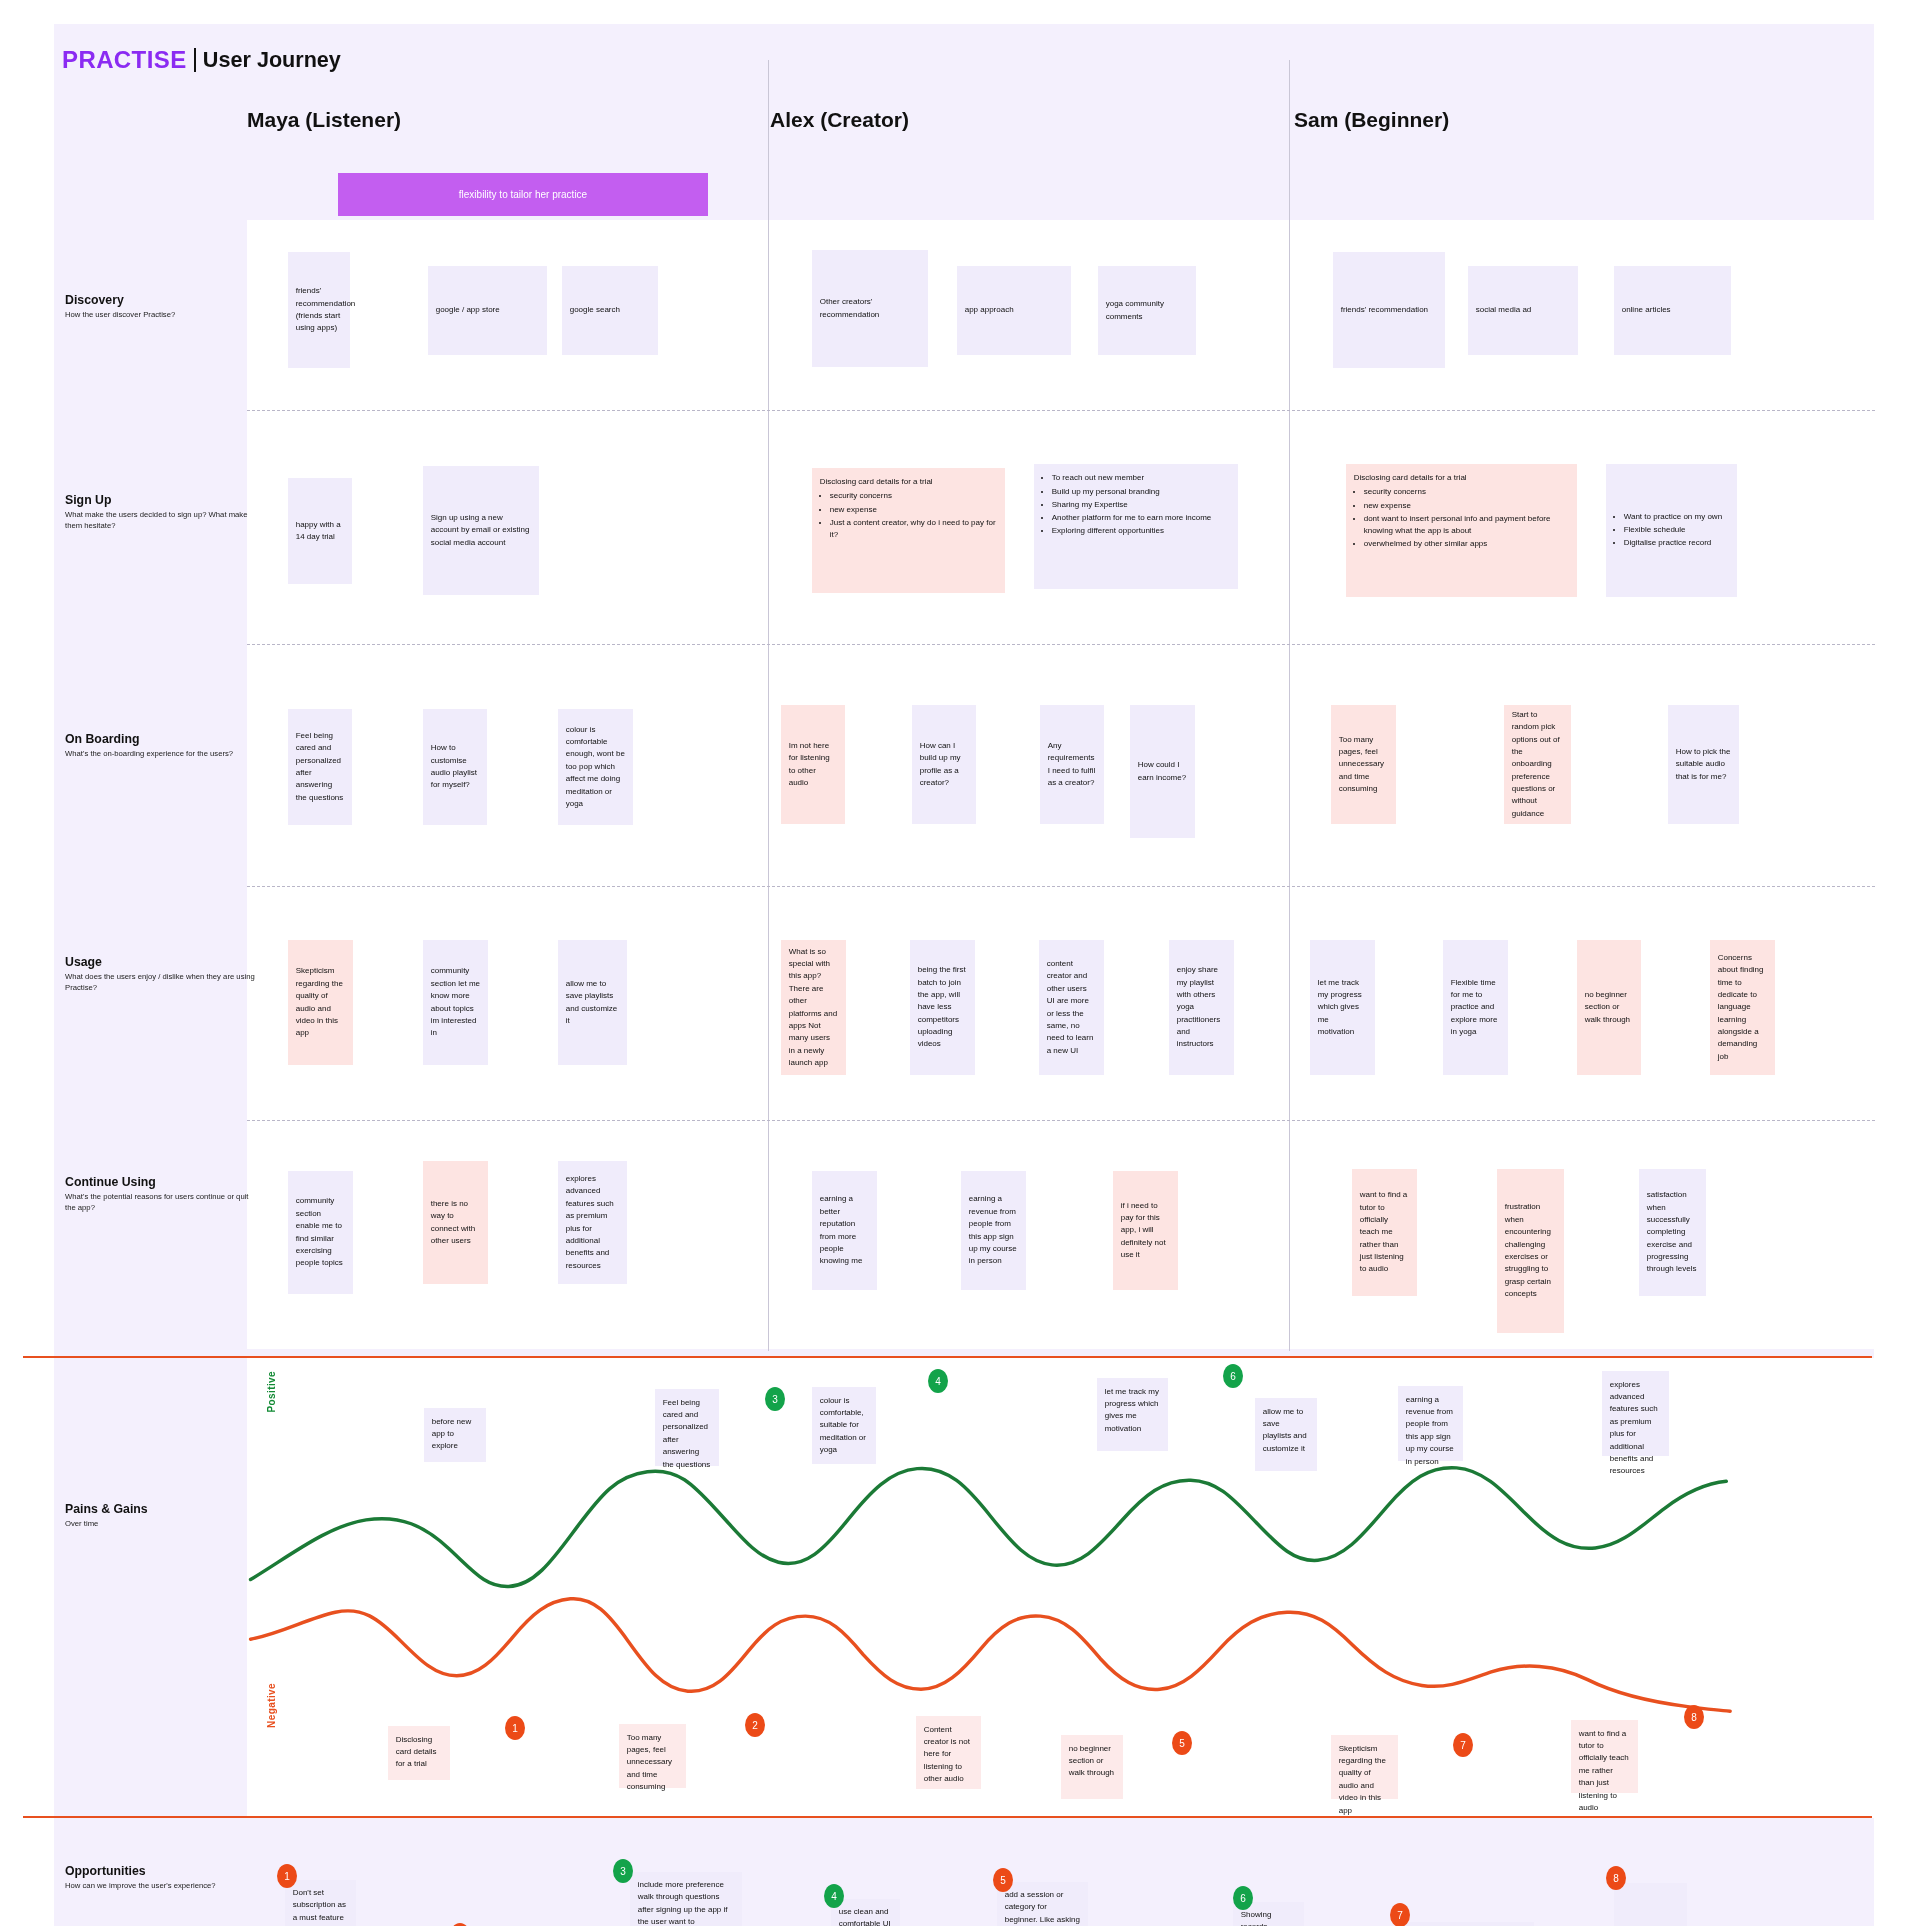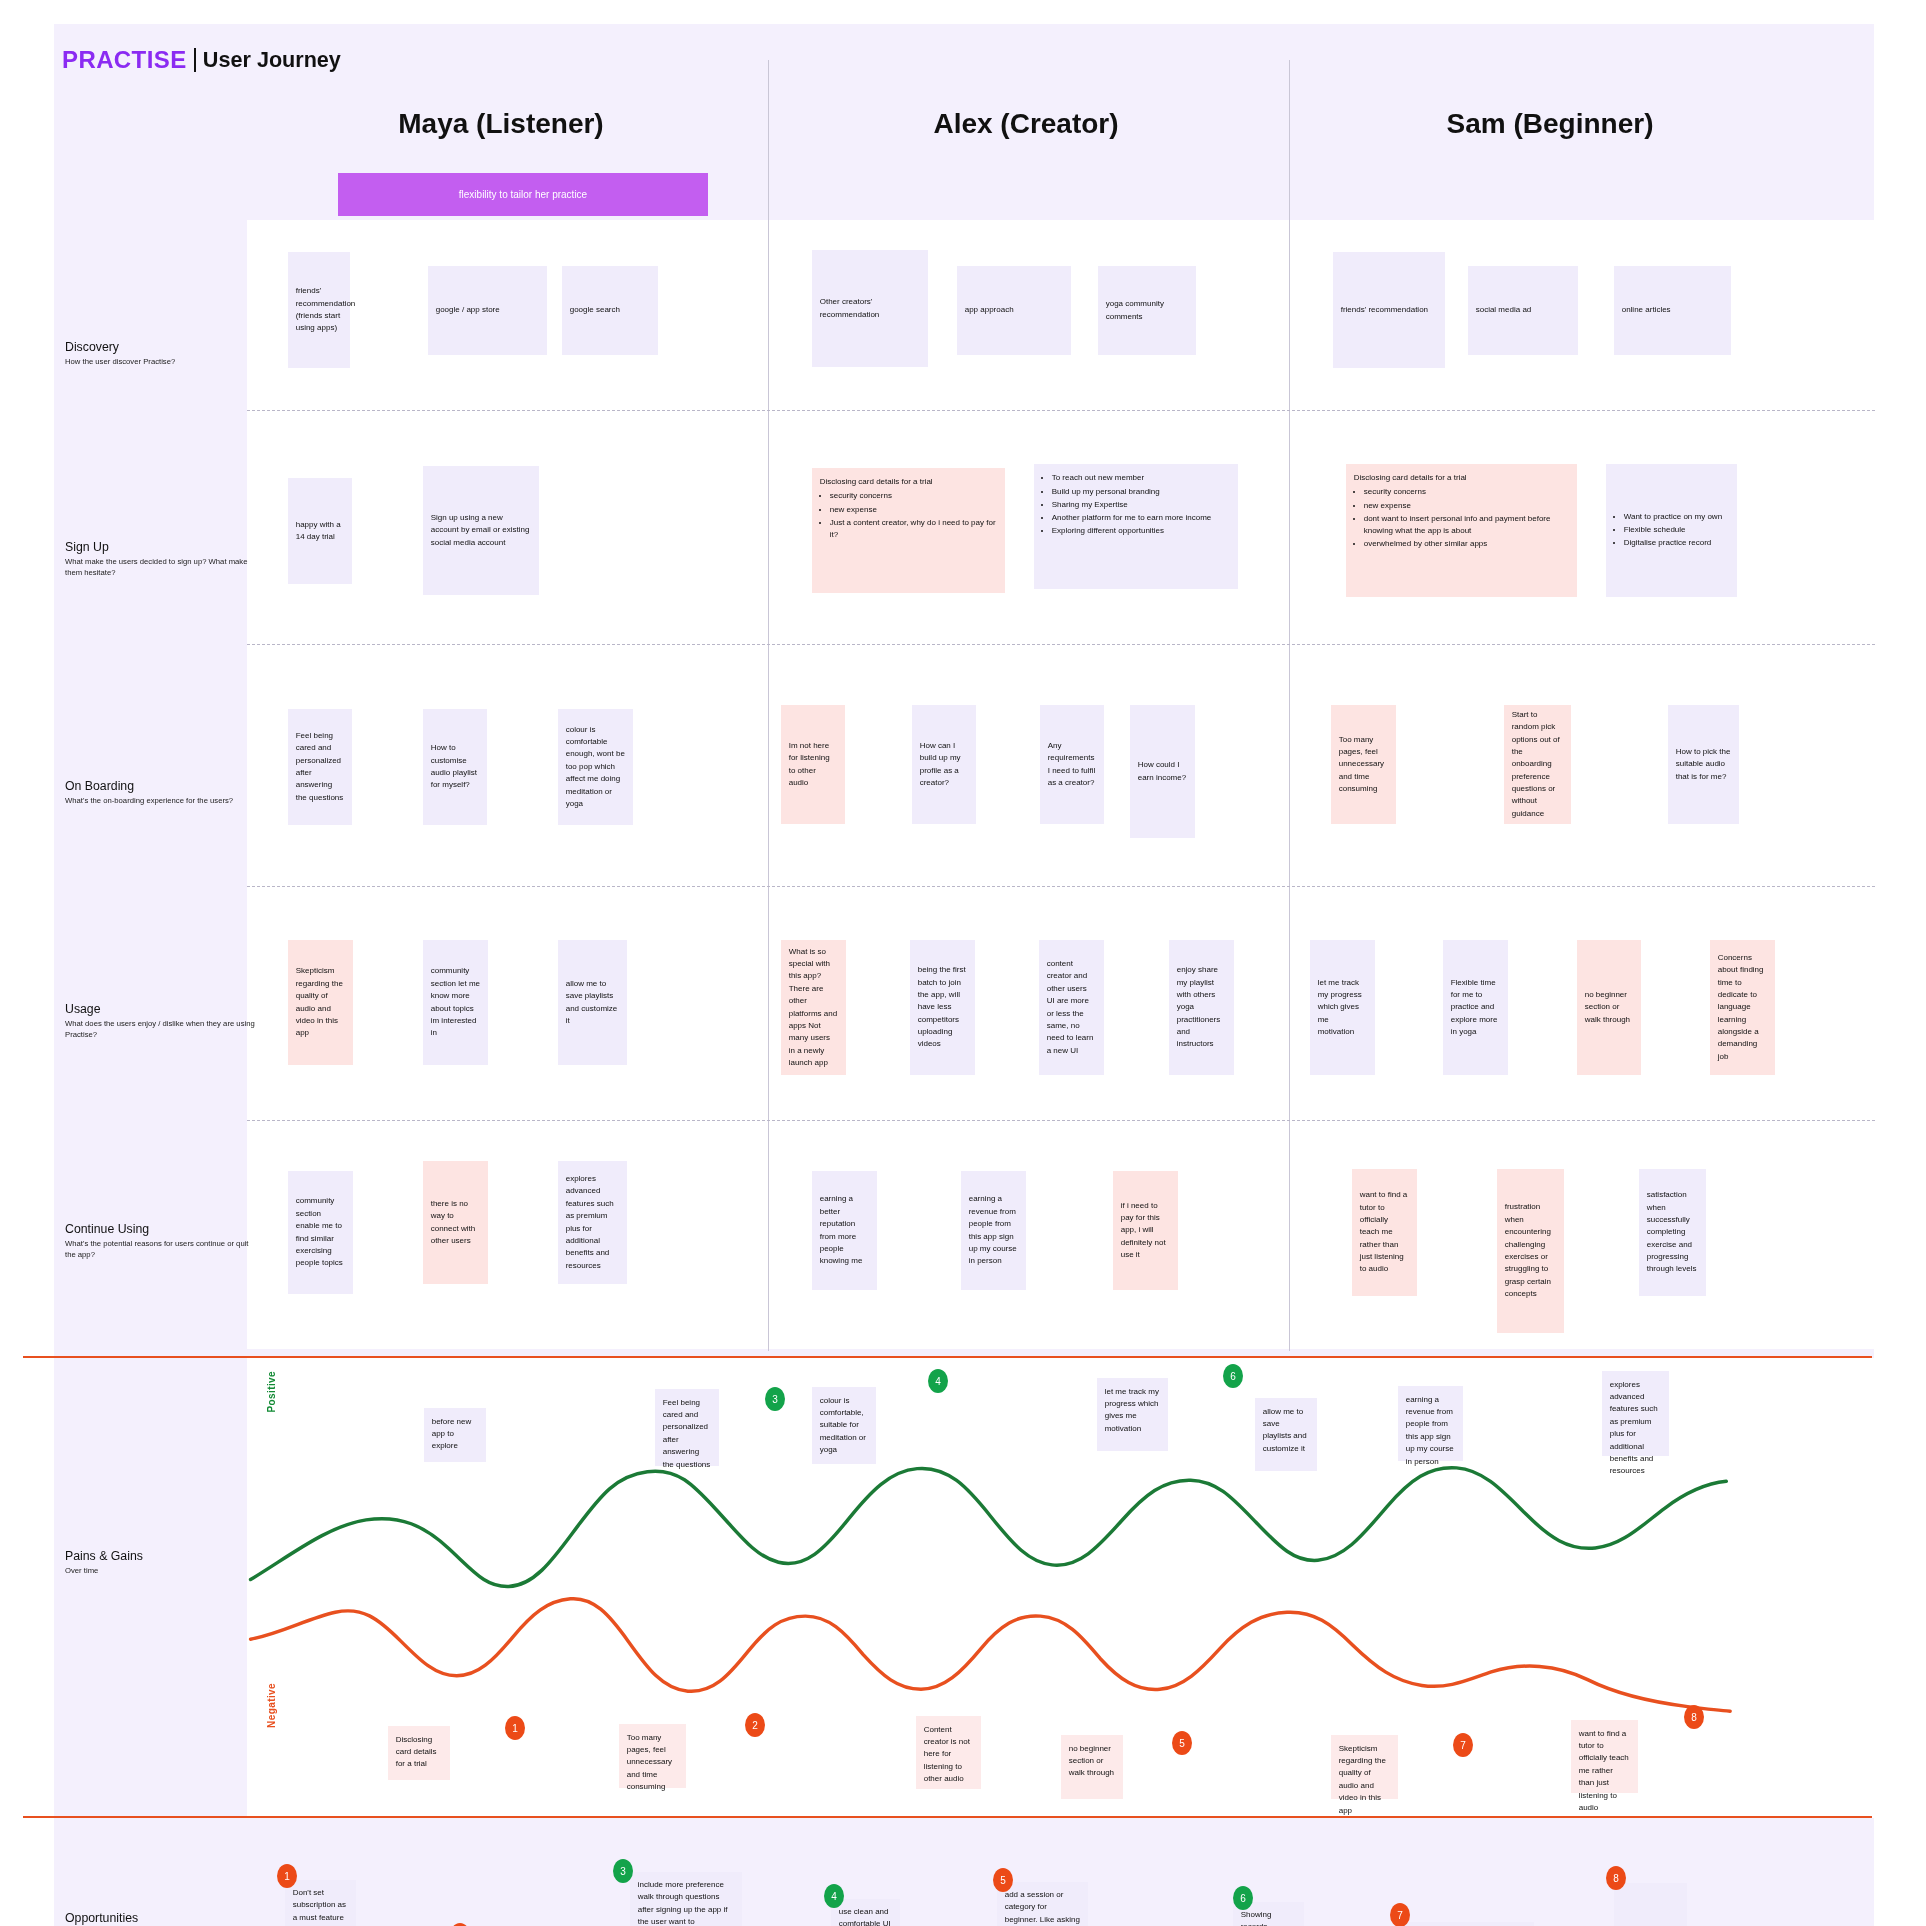--- a/index.html
+++ b/index.html
@@ -7,32 +7,32 @@
   #root{position:relative;width:1926px;height:2151px;background:#ffffff;overflow:hidden;}
 
   .board{position:absolute;left:54px;top:24px;width:1820px;height:2104px;background:#f4f0fd;}
 
   
   .hdr{position:absolute;left:62px;top:46px;display:flex;align-items:center;gap:7px;}
   .hdr .brand{font-size:24px;font-weight:bold;color:#8b2bf2;letter-spacing:0.4px;}
   .hdr .bar{width:2.3px;height:24px;background:#111;}
   .hdr .ttl{font-size:21.6px;font-weight:bold;color:#111;}
 
-  .persona-name{position:absolute;font-size:28px;font-weight:bold;color:#111;text-align:center;}
+  .persona-name{position:absolute;font-size:21px;font-weight:bold;color:#111;}
   .goal{position:absolute;background:#c35ef0;color:#fff;font-size:10px;text-align:center;
         display:flex;align-items:center;justify-content:center;padding:2.3px 5.4px;box-sizing:border-box;line-height:1.35;}
 
   
   .vline{position:absolute;width:0.8px;background:#c9c6d6;}
   .hline{position:absolute;height:0.8px;border-top:1.2px dashed #b9b6c8;}
   .orange-rule{position:absolute;height:1.9px;background:#e8501f;left:23px;width:1849px;}
 
   
   .rowlab{position:absolute;width:193px;}
-  .rowlab .t{font-size:12.3px;font-weight:normal;color:#111;margin-bottom:3.1px;margin-top:47px;}
+  .rowlab .t{font-size:12.3px;font-weight:bold;color:#111;margin-bottom:3.1px;}
   .rowlab .s{font-size:7.7px;color:#222;line-height:1.38;}
 
   
   .card{position:absolute;box-sizing:border-box;padding:7.7px 7.7px;font-size:8px;line-height:1.55;color:#111;
         display:flex;align-items:center;}
   .card.top{align-items:flex-start;}
   .card.purple{background:#f0ecfb;}
   .card.pink{background:#fde4e2;}
   .card.pinklite{background:#fdeaea;}
   .card ul{margin:0;padding-left:10px;}

